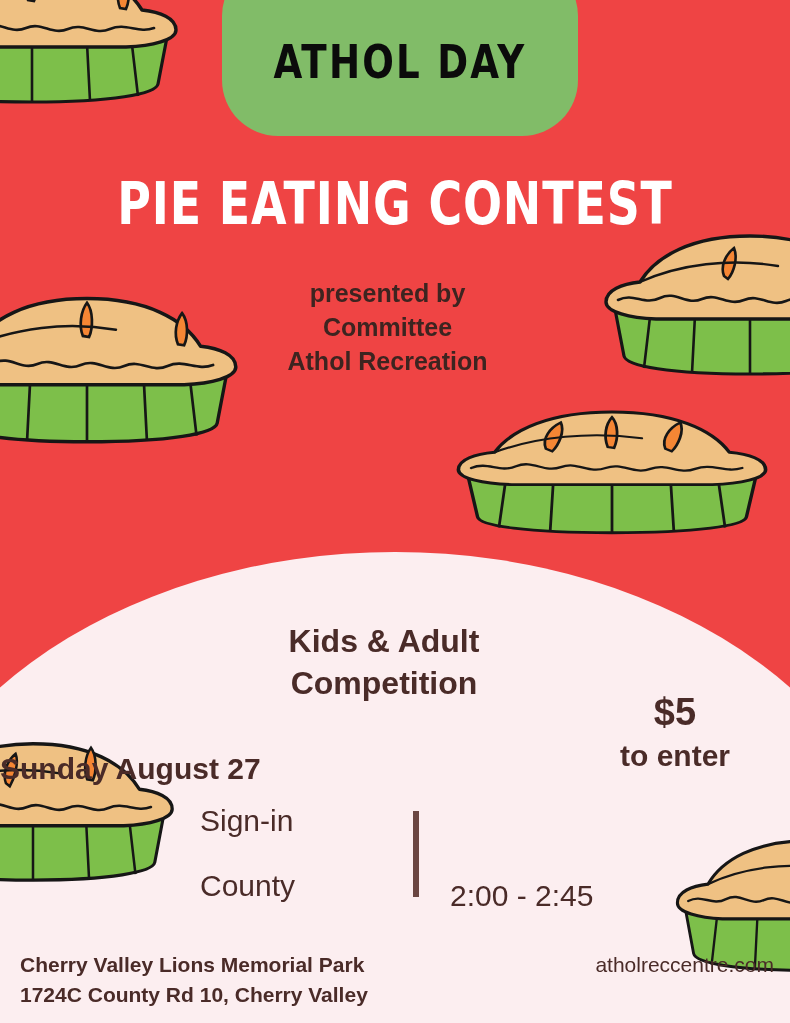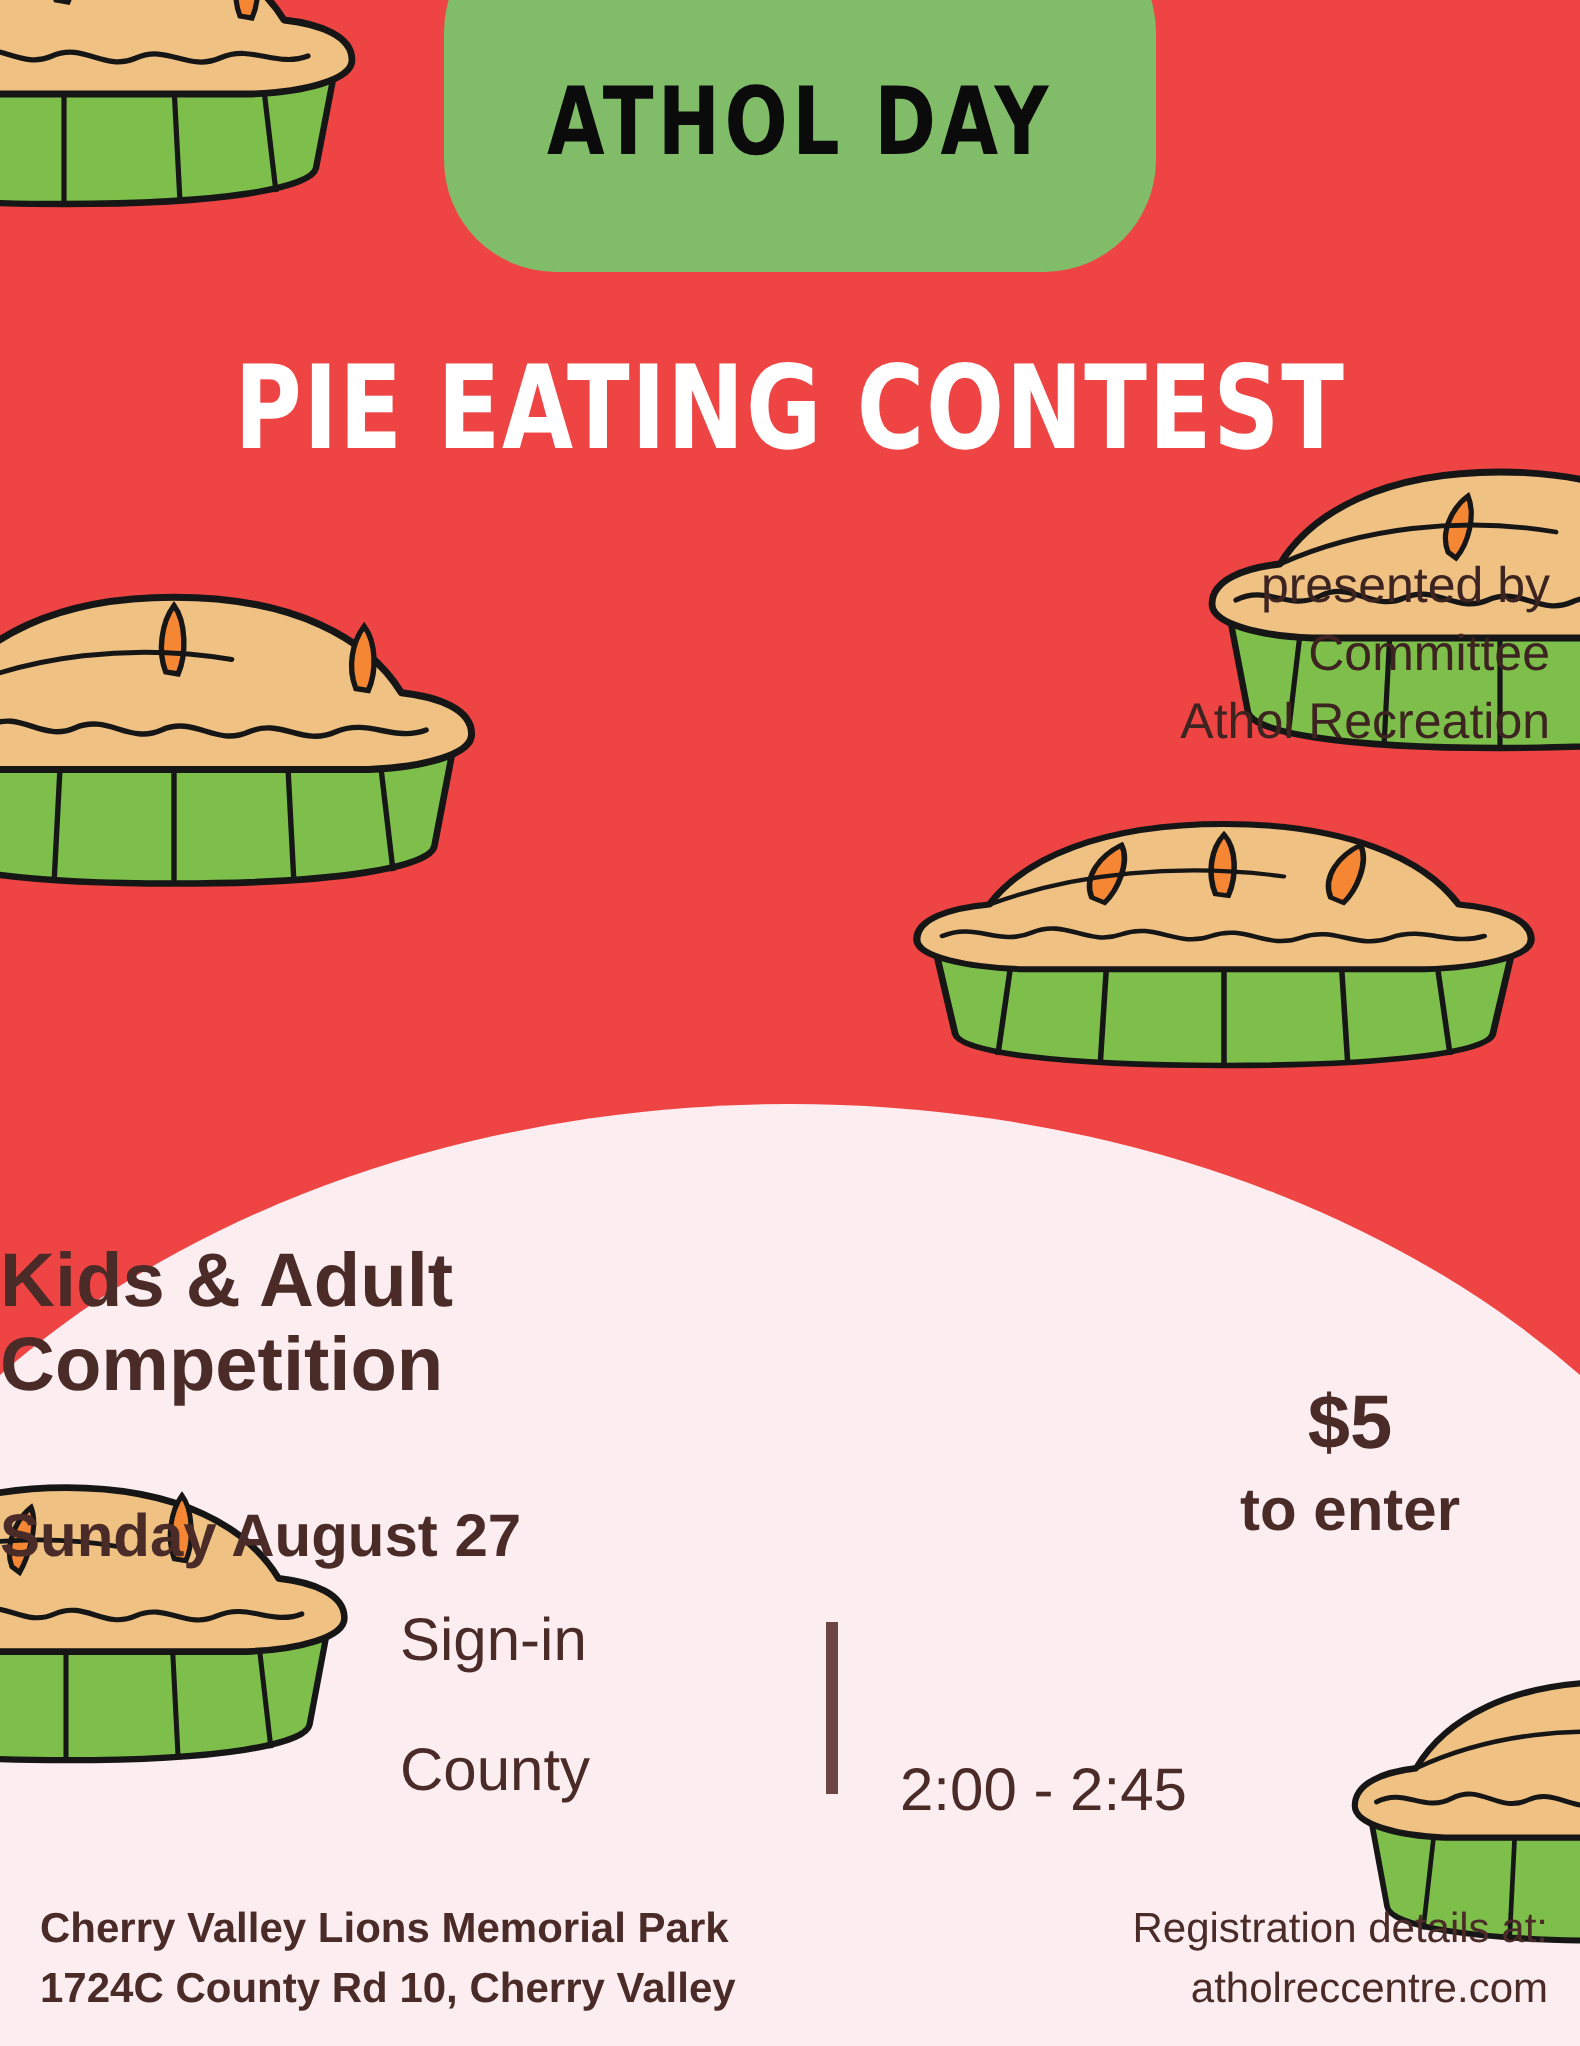--- a/index.html
+++ b/index.html
@@ -77,40 +77,40 @@
     transform-origin: center;
     white-space: nowrap;
   }
 
   
   .presented-block {
     position: absolute;
     left: 0;
     top: 276px;
     width: 775px;
-    text-align: right;
+    text-align: center;
     z-index: 6;
     color: #3D2420;
-    font-weight: normal;
+    font-weight: bold;
     font-size: 25px;
     line-height: 34px;
   }
   .presented-block div { white-space: nowrap; }
 
   
   .competition-block {
     position: absolute;
     left: 0;
     top: 620px;
     width: 768px;
-    text-align: left;
-    z-index: 8;
-    color: #4A2B28;
-    font-weight: bold;
-    font-size: 38px;
+    text-align: center;
+    z-index: 8;
+    color: #4A2B28;
+    font-weight: bold;
+    font-size: 32px;
     line-height: 42px;
   }
   .price-block {
     position: absolute;
     left: 575px;
     top: 690px;
     width: 200px;
     text-align: center;
     z-index: 8;
     color: #4A2B28;
@@ -293,17 +293,16 @@
     <div class="sched-label" style="grid-row:1;">Sign-in</div>
     <div class="sched-label" style="grid-row:2;">County</div>
     <div class="sched-time" style="grid-row:2;margin-top:20px;">2:00 - 2:45</div>
   </div>
 
   <div class="footer-left">
     <div>Cherry Valley Lions Memorial Park</div>
     <div>1724C County Rd 10, Cherry Valley</div>
   </div>
   <div class="footer-right">
-    <div>Registration details at:</div>
     <div>atholreccentre.com</div>
   </div>
 
 </div>
 
 </body></html>

